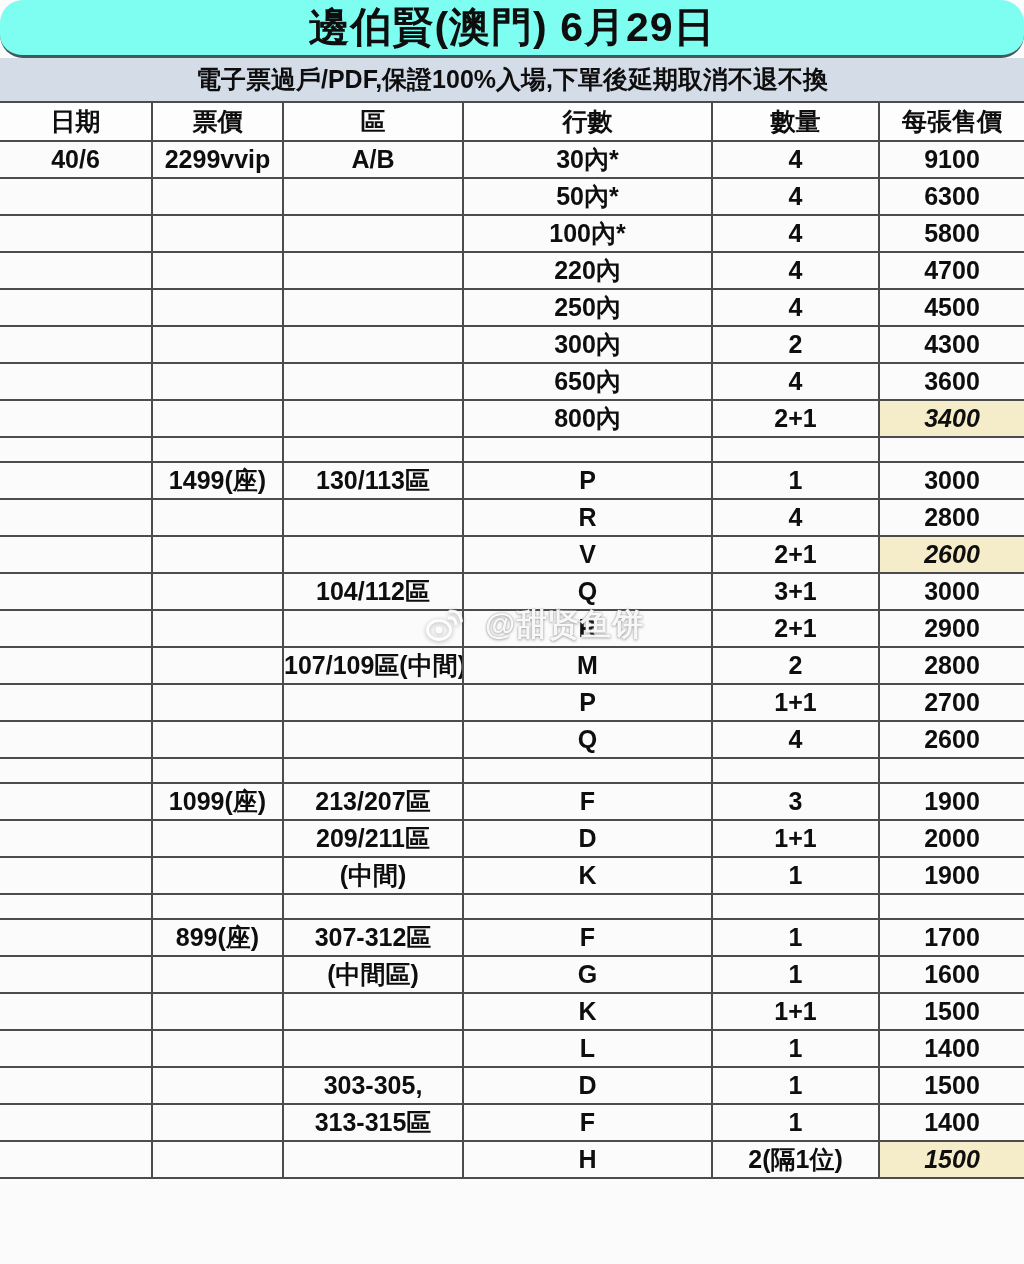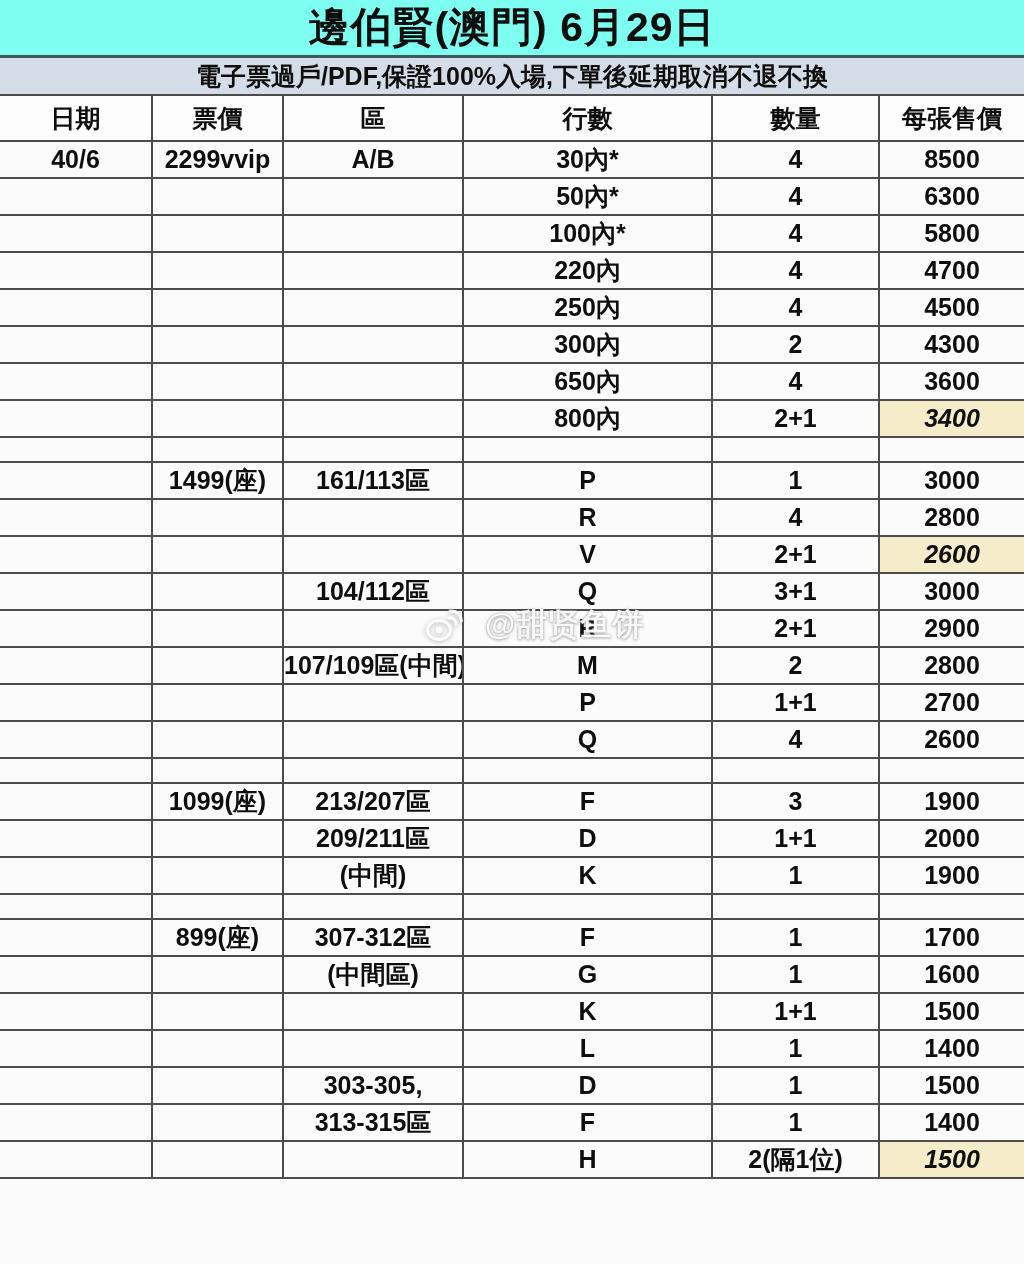--- a/index.html
+++ b/index.html
@@ -17,39 +17,39 @@
     width:1024px;height:1264px;overflow:hidden;
     background:#f4f4f4;
     font-family:"Liberation Sans","DejaVu Sans",sans-serif;
     font-weight:bold;color:var(--text);
   }
   .page{position:relative;width:1024px;height:1264px;background:#fbfbfb;}
   .title-band{
     height:58px;background:var(--title-bg);
     border-bottom:3px solid var(--title-rule);
     display:flex;align-items:center;justify-content:center;
-    font-size:41px;letter-spacing:1px;
+    font-size:41px;letter-spacing:1px;border-radius:23px;
   }
   .subtitle-band{
-    height:36px;background:var(--subtitle-bg);
+    height:43px;background:var(--subtitle-bg);
     display:flex;align-items:center;justify-content:center;
     font-size:25px;
   }
   table.sheet{
     width:1024px;table-layout:fixed;border-collapse:collapse;
     background:var(--cell-bg);
   }
   table.sheet th,table.sheet td{
     border:2px solid var(--grid);
     text-align:center;vertical-align:middle;
     padding:0;font-weight:bold;overflow:hidden;white-space:nowrap;
   }
   table.sheet th:first-child,table.sheet td:first-child{border-left:none;}
   table.sheet th:last-child,table.sheet td:last-child{border-right:none;}
-  thead tr{height:46px;}
+  thead tr{height:39px;}
   thead th{font-size:25px;background:#fdfdfe;}
   tbody tr.row{height:37px;}
   tbody tr.spacer{height:25px;}
   tbody td{font-size:25px;background:var(--cell-bg);}
   tbody td.hl{background:var(--highlight);font-style:italic;}
   .watermark{
     position:absolute;left:424px;top:604px;
     display:flex;align-items:center;gap:21px;
     pointer-events:none;
     color:rgba(255,255,255,0.93);
@@ -93,21 +93,21 @@
         <th>每張售價</th>
       </tr>
     </thead>
     <tbody>
         <tr class="row">
           <td>40/6</td>
           <td>2299vvip</td>
           <td>A/B</td>
           <td>30內*</td>
           <td>4</td>
-          <td>8500</td>
+          <td>9100</td>
         </tr>
         <tr class="row">
           <td></td>
           <td></td>
           <td></td>
           <td>50內*</td>
           <td>4</td>
           <td>6300</td>
         </tr>
         <tr class="row">
@@ -162,21 +162,21 @@
           <td></td>
           <td></td>
           <td></td>
           <td></td>
           <td></td>
           <td></td>
         </tr>
         <tr class="row">
           <td></td>
           <td>1499(座)</td>
-          <td>161/113區</td>
+          <td>130/113區</td>
           <td>P</td>
           <td>1</td>
           <td>3000</td>
         </tr>
         <tr class="row">
           <td></td>
           <td></td>
           <td></td>
           <td>R</td>
           <td>4</td>

